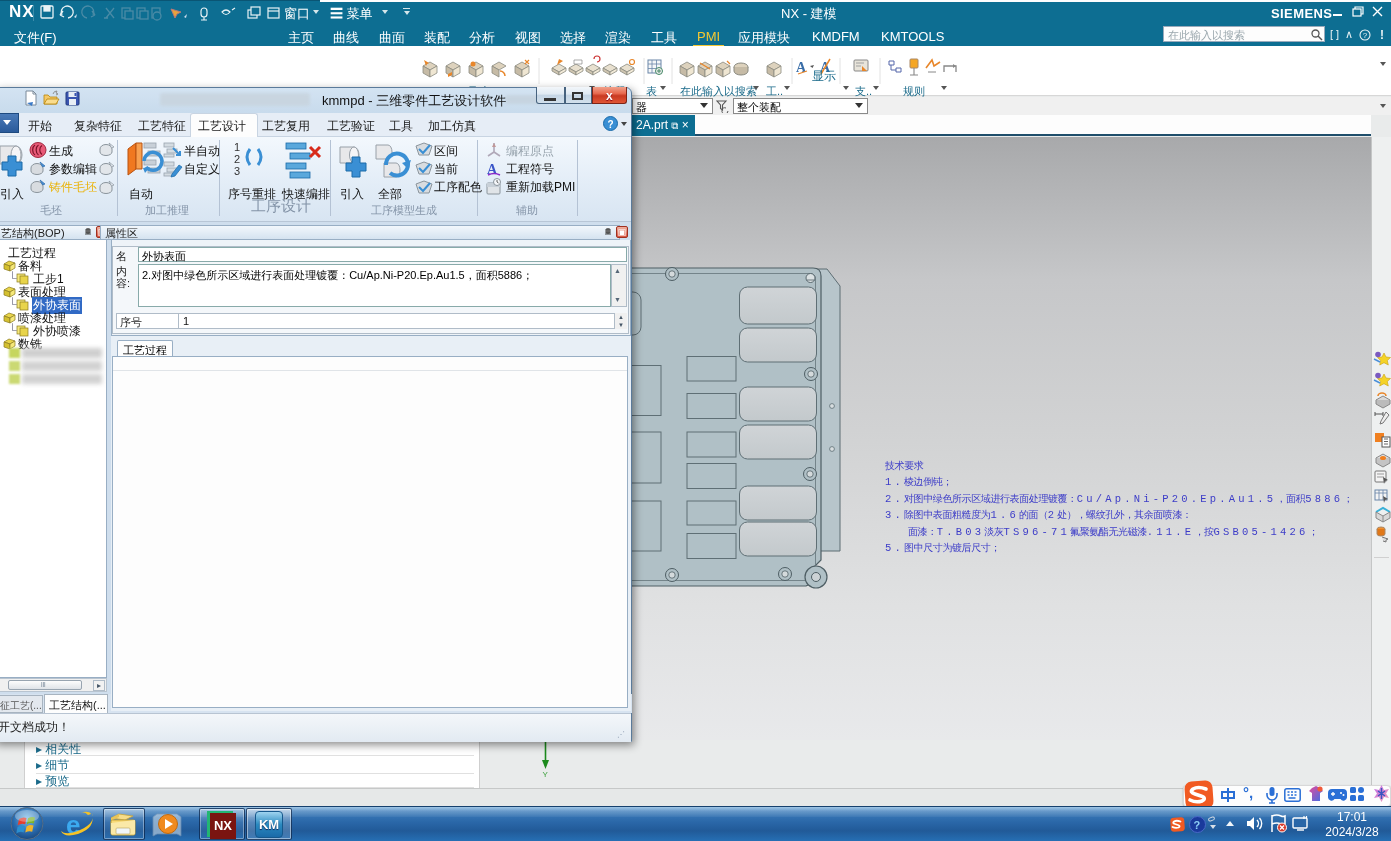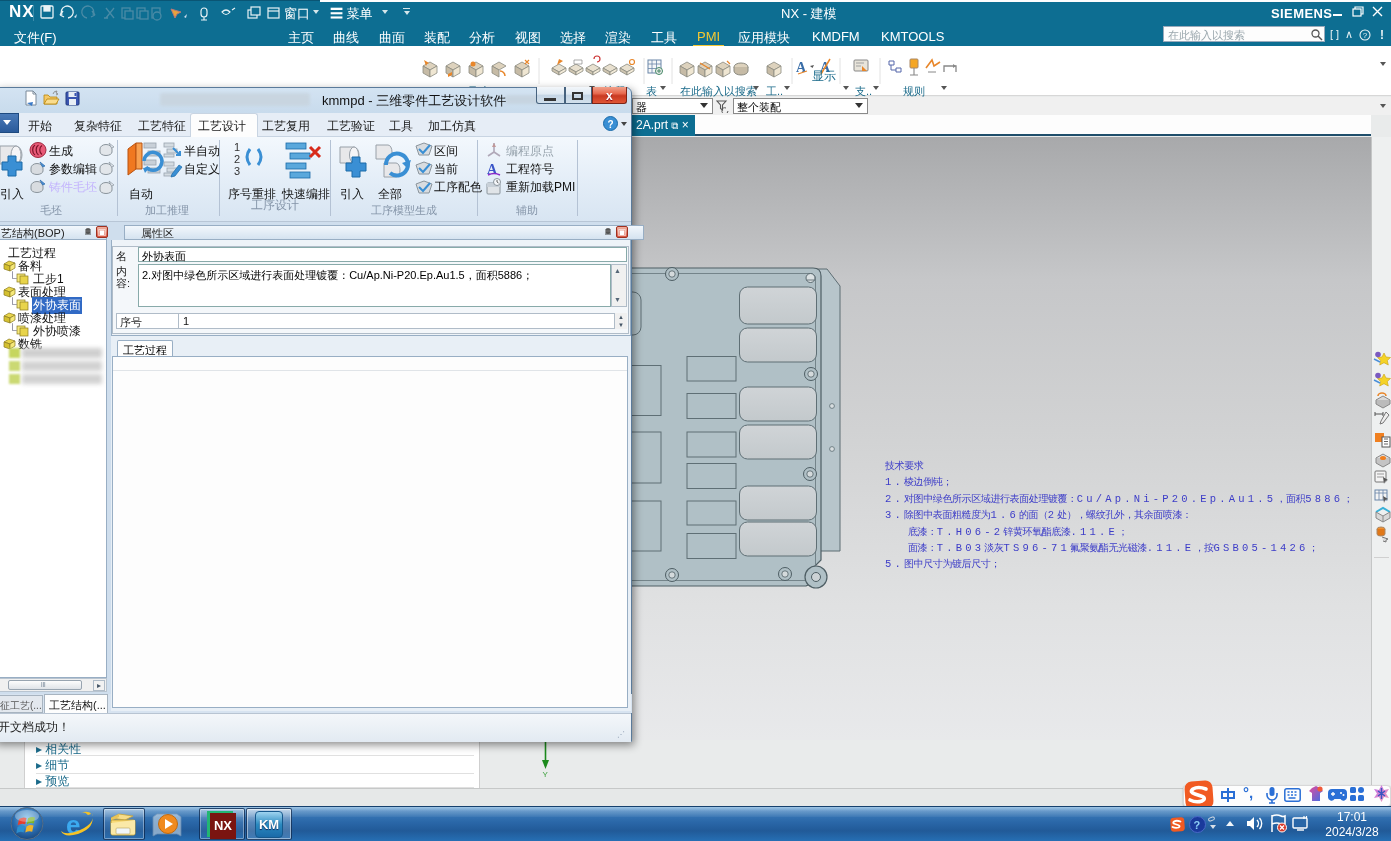--- a/index.html
+++ b/index.html
@@ -326,21 +326,20 @@
             <path d="M545 769 L541.5 760 L548.5 760 Z" fill="#1c8a1c"></path>
             <text x="542" y="777" font-size="8" fill="#3aa03a">Y</text>
           </g>
         </g>
       </svg>
       <div id="techtext" class="abs" style="left:885px;top:321px;font-size:10px;color:#3c3cc8;letter-spacing:-0.4px;line-height:16.4px;white-space:nowrap;">
         <div>技术要求</div>
         <div><span class="lt">1.</span>棱边倒钝；</div>
         <div><span class="lt">2.</span>对图中绿色所示区域进行表面处理镀覆：<span class="lt">Cu/Ap.Ni-P20.Ep.Au1.5</span>，面积<span class="lt">5886</span>；</div>
         <div><span class="lt">3.</span>除图中表面粗糙度为<span class="lt">1.6</span>的面（<span class="lt">2</span>处），螺纹孔外，其余面喷漆：</div>
-        <div style="padding-left:23px;">底漆：<span class="lt">T.H06-2</span>锌黄环氧酯底漆<span class="lt">.11.E</span>；</div>
         <div style="padding-left:23px;">面漆：<span class="lt">T.B03</span>淡灰<span class="lt">TS96-71</span>氟聚氨酯无光磁漆<span class="lt">.11.E</span>，按<span class="lt">GSB05-1426</span>；</div>
         <div><span class="lt">5.</span>图中尺寸为镀后尺寸；</div>
       </div>
     </div>
     <div id="sidebar">
       <svg class="abs" style="left:1px;top:212px;" width="19" height="200" viewBox="0 0 19 200">
         <g transform="translate(1,2)">
           <path d="M10 2 l2 4 4.5 0.5 -3.2 3 1 4.5 -4.3 -2.3 -4.3 2.3 1 -4.5 -3.2 -3 4.5 -0.5 z" fill="#f5d327" stroke="#c8a010" stroke-width="0.6"></path>
             <circle cx="4" cy="3.5" r="2.8" fill="#7a5ac0"></circle>
             <path d="M0 8 l6 3" stroke="#4a90d9" stroke-width="1.5"></path>
@@ -467,21 +466,21 @@
     <div id="kribbon">
 
       <div class="abs" style="left:117px;top:140px;width:1px;height:76px;background:#b4c2d4;"></div>
       <div class="abs" style="left:219px;top:140px;width:1px;height:76px;background:#b4c2d4;"></div>
       <div class="abs" style="left:330px;top:140px;width:1px;height:76px;background:#b4c2d4;"></div>
       <div class="abs" style="left:477px;top:140px;width:1px;height:76px;background:#b4c2d4;"></div>
       <div class="abs" style="left:577px;top:140px;width:1px;height:76px;background:#b4c2d4;"></div>
 
       <div class="abs" style="left:40px;top:203px;font-size:11px;color:#8494a8;">毛坯</div>
       <div class="abs" style="left:145px;top:203px;font-size:11px;color:#8494a8;">加工推理</div>
-      <div class="abs" style="left:251px;top:197px;font-size:12px;color:#8494a8;">工序设计</div>
+      <div class="abs" style="left:251px;top:197px;font-size:15px;color:#8494a8;">工序设计</div>
       <div class="abs" style="left:371px;top:203px;font-size:11px;color:#8494a8;">工序模型生成</div>
       <div class="abs" style="left:516px;top:203px;font-size:11px;color:#8494a8;">辅助</div>
 
       <svg class="abs" style="left:-4px;top:140px;" width="30" height="46" viewBox="0 0 30 46">
         <path d="M4 6 h16 a6 9 0 0 1 0 18 h-16 z" fill="#e8e8ea" stroke="#98a0a8"></path>
           <ellipse cx="20" cy="15" rx="5" ry="9" fill="#f5f5f7" stroke="#98a0a8"></ellipse>
         <path d="M12 16 h8 v6 h6 v8 h-6 v6 h-8 v-6 h-6 v-8 h6 z" fill="#3a8fd4" stroke="#1a6aa8"></path>
       </svg>
       <div class="abs" style="left:0px;top:186px;font-size:12px;color:#111;">引入</div>
       <svg class="abs" style="left:28px;top:141px;" width="20" height="18" viewBox="0 0 20 18">
@@ -491,21 +490,21 @@
       <div class="abs" style="left:49px;top:143px;font-size:12px;color:#111;">生成</div>
       <svg class="abs" style="left:28px;top:160px;" width="20" height="17" viewBox="0 0 20 17">
           <path d="M3 8 a6 4.5 0 0 1 12 0 v3 a6 3.5 0 0 1 -12 0 z" fill="#d8dce0" stroke="#8a949c"></path>
           <path d="M12 2 l5 4 -2.5 1 z" fill="#4a90d9" stroke="#2a6aa8" stroke-width="0.7"></path>
         </svg>
       <div class="abs" style="left:49px;top:161px;font-size:12px;color:#111;">参数编辑</div>
       <svg class="abs" style="left:28px;top:178px;" width="20" height="17" viewBox="0 0 20 17">
           <path d="M3 8 a6 4.5 0 0 1 12 0 v3 a6 3.5 0 0 1 -12 0 z" fill="#d8dce0" stroke="#8a949c"></path>
           <path d="M12 2 l5 4 -2.5 1 z" fill="#4a90d9" stroke="#2a6aa8" stroke-width="0.7"></path>
         </svg>
-      <div class="abs" style="left:49px;top:179px;font-size:12px;color:#c4b5fd;">铸件毛坯</div>
+      <div class="abs" style="left:49px;top:179px;font-size:12px;color:#eab308;">铸件毛坯</div>
       <svg class="abs" style="left:98px;top:141px;" width="18" height="17" viewBox="0 0 18 17">
           <path d="M2 8 a6 4.5 0 0 1 12 0 v3 a6 3.5 0 0 1 -12 0 z" fill="#e2e6ea" stroke="#8a949c"></path>
           <path d="M11 2 l5 4 -2.5 1 z" fill="#e8eef5" stroke="#8a949c" stroke-width="0.7"></path>
         </svg>
       <svg class="abs" style="left:98px;top:160px;" width="18" height="17" viewBox="0 0 18 17">
           <path d="M2 8 a6 4.5 0 0 1 12 0 v3 a6 3.5 0 0 1 -12 0 z" fill="#e2e6ea" stroke="#8a949c"></path>
           <path d="M11 2 l5 4 -2.5 1 z" fill="#e8eef5" stroke="#8a949c" stroke-width="0.7"></path>
         </svg>
       <svg class="abs" style="left:98px;top:179px;" width="18" height="17" viewBox="0 0 18 17">
           <path d="M2 8 a6 4.5 0 0 1 12 0 v3 a6 3.5 0 0 1 -12 0 z" fill="#e2e6ea" stroke="#8a949c"></path>
@@ -676,21 +675,21 @@
     <div class="abs" style="left:41px;top:682px;width:8px;height:6px;color:#789;font-size:7px;line-height:6px;">lll</div>
     <div class="abs" style="left:93px;top:680px;width:12px;height:11px;background:#f2f2f2;border:1px solid #b0bcc8;color:#456;font-size:8px;text-align:center;line-height:10px;">▸</div>
 
     <div class="abs" style="left:-2px;top:694px;width:634px;height:19px;background:#d7e3f0;"></div>
     <div class="abs" style="left:-2px;top:695px;width:45px;height:18px;background:#e3e8ee;border:1px solid #a8b4c0;font-size:10px;color:#555;padding:3px 0 0 1px;white-space:nowrap;overflow:hidden;">征工艺(...</div>
     <div class="abs" style="left:44px;top:694px;width:64px;height:19px;background:#fdfdfd;border:1px solid #a8b4c0;border-bottom:none;font-size:11px;color:#111;padding:3px 0 0 4px;">工艺结构(...</div>
 
     <div class="abs" style="left:-5px;top:713px;width:636px;height:29px;background:linear-gradient(#f4f7fa,#e2eaf2);border-top:1px solid #b8c4d2;font-size:12px;color:#222;padding:5px 0 0 3px;">开文档成功！</div>
     <div class="abs" style="left:617px;top:730px;width:10px;height:9px;color:#8a9ab0;font-size:8px;">⋰</div>
 
-    <div class="abs" style="left:124px;top:225px;width:520px;height:15px;background:linear-gradient(#f2f7fc,#d5e3f0);border:1px solid #98aec4;font-size:11px;color:#222;padding-left:16px;">属性区</div>
+    <div class="abs" style="left:100px;top:225px;width:520px;height:15px;background:linear-gradient(#f2f7fc,#d5e3f0);border:1px solid #98aec4;font-size:11px;color:#222;padding-left:4px;">属性区</div>
     <svg class="abs" style="left:602px;top:227px;" width="12" height="12" viewBox="0 0 12 12">
         <path d="M6 1 v6 M3 7 h6 M4 2 h4 v4 h-4 z" stroke="#444" fill="#888" stroke-width="1"></path>
       </svg>
     <div class="abs" style="left:616px;top:226px;width:12px;height:12px;background:linear-gradient(#f0b0a0,#d85540);border:1px solid #a03020;border-radius:2px;color:#fff;font-size:9px;text-align:center;line-height:11px;">▣</div>
     <div class="abs" style="left:111px;top:240px;width:520px;height:96px;background:#eef3f8;border:1px solid #98aec4;border-top:none;"></div>
     <div class="abs" style="left:112px;top:246px;width:517px;height:88px;border:1px solid #b0bcc8;background:#f4f7fa;"></div>
     <div class="abs" style="left:116px;top:249px;font-size:11px;color:#222;">名</div>
     <div class="abs" style="left:138px;top:247px;width:489px;height:15px;background:#fff;border:1px solid #8aa;font-size:11px;padding:1px 3px;">外协表面</div>
     <div class="abs" style="left:116px;top:265px;font-size:11px;color:#222;line-height:12px;">内<br>容:</div>
     <div class="abs" style="left:138px;top:264px;width:473px;height:43px;background:#fff;border:1px solid #8aa;font-size:11px;padding:3px 3px;">2.对图中绿色所示区域进行表面处理镀覆：Cu/Ap.Ni-P20.Ep.Au1.5，面积5886；</div>

